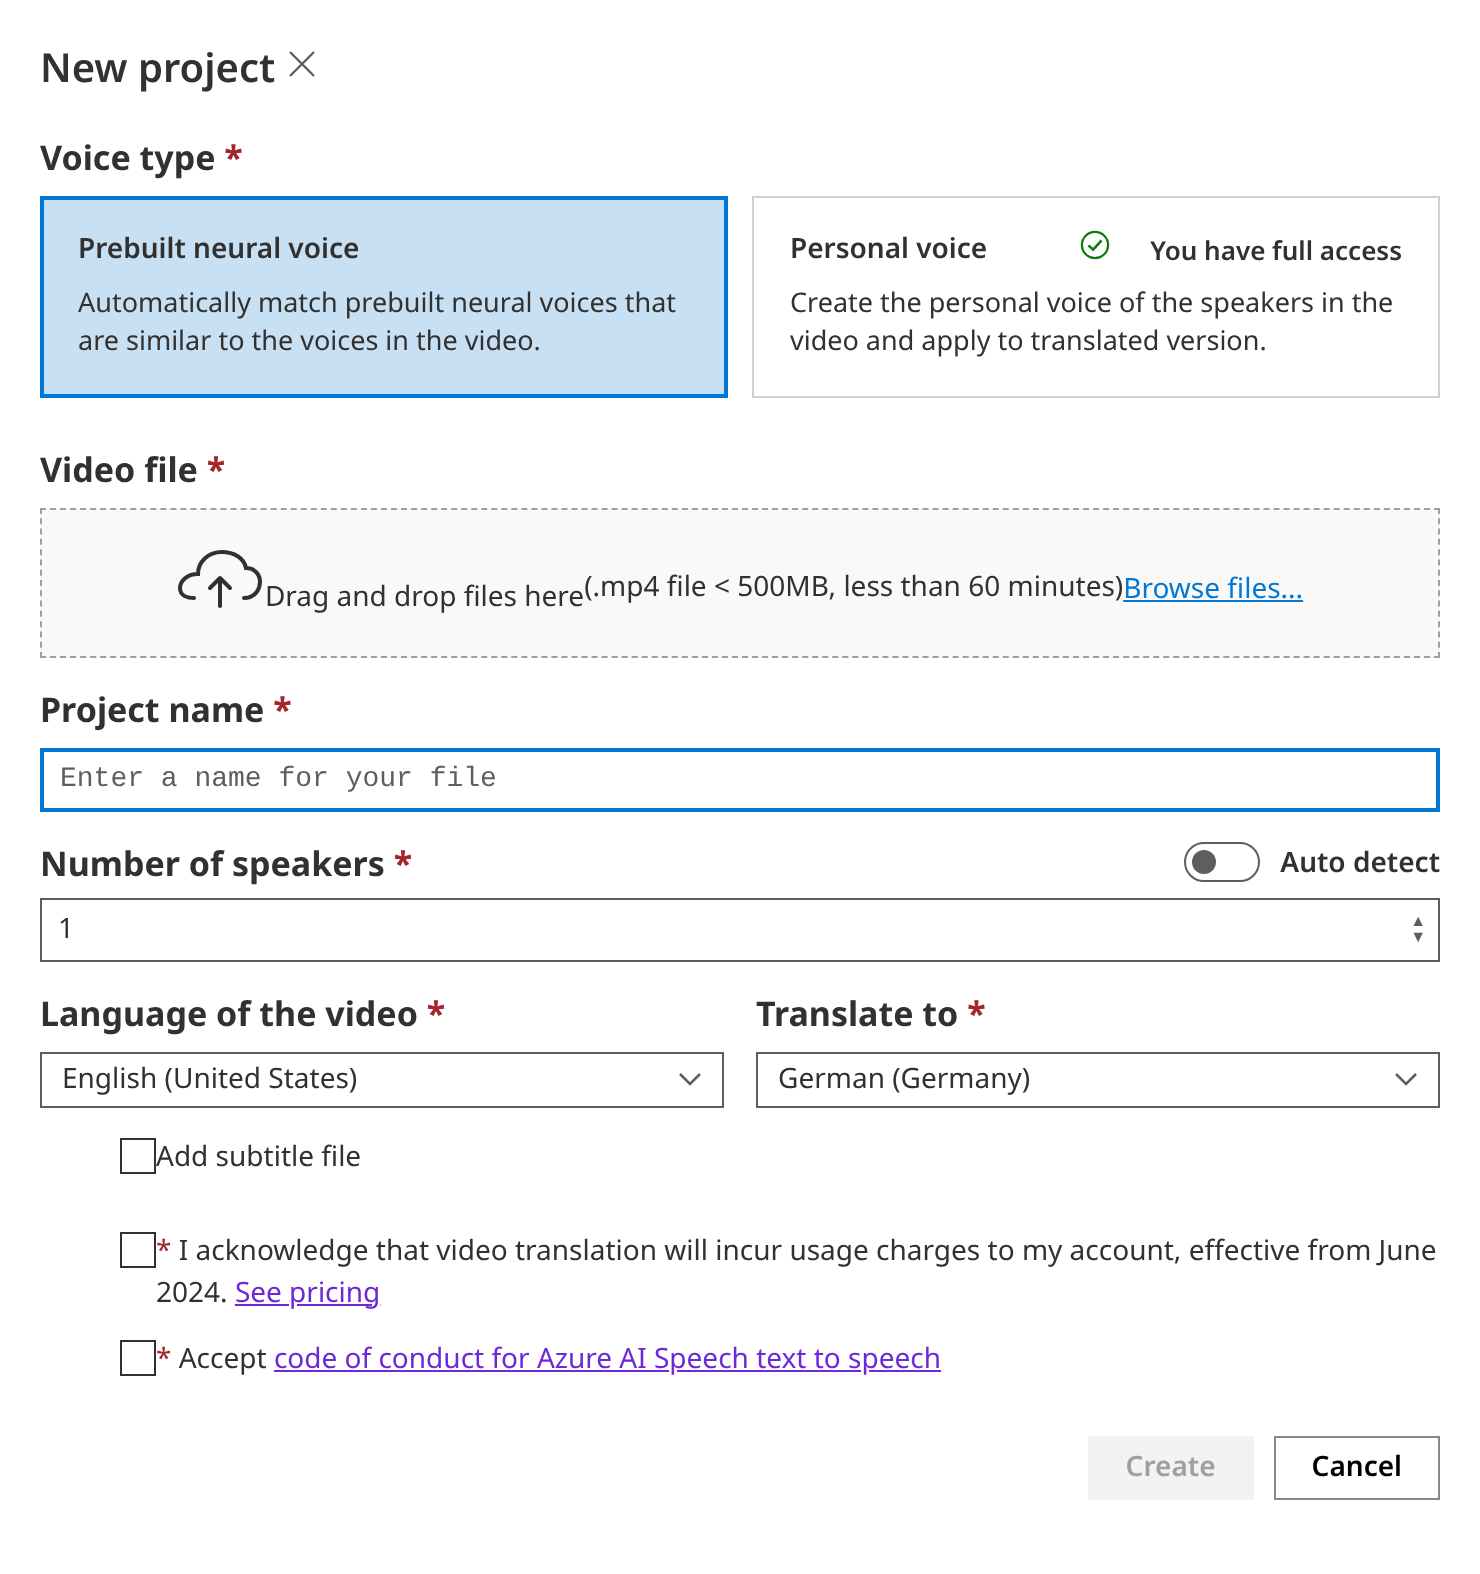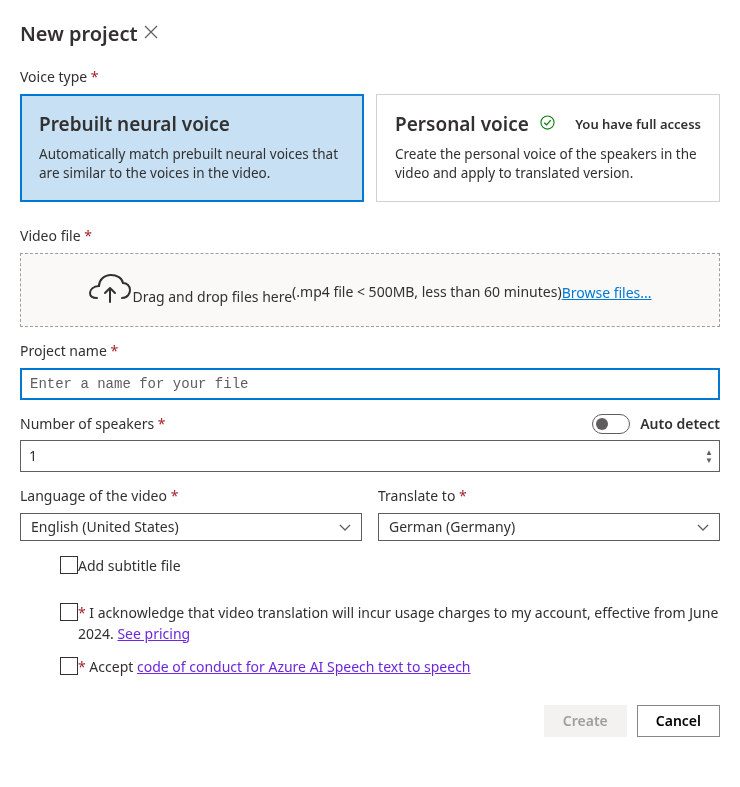--- a/index.html
+++ b/index.html
@@ -26,22 +26,22 @@
   .close-btn {
     background: none;
     border: none;
     font-size: 18px;
     cursor: pointer;
     color: #605e5c;
     padding: 4px 6px;
     line-height: 1;
   }
   .section-label {
-    font-weight: 400;
-    font-size: 14px;
+    font-weight: 700;
+    font-size: 17px;
     margin-bottom: 8px;
   }
   .req { color: #a4262c; }
   .cards {
     display: flex;
     gap: 12px;
     margin-bottom: 24px;
   }
   .card {
     flex: 1;
@@ -56,21 +56,21 @@
     padding: 15px 17px 17px 17px;
   }
   .card-title-row {
     display: flex;
     justify-content: space-between;
     align-items: center;
     margin-bottom: 8px;
   }
   .card-title {
     font-weight: 600;
-    font-size: 19px;
+    font-size: 14px;
   }
   .card-desc {
     font-size: 13.5px;
     color: #323130;
     line-height: 1.4;
   }
   .badge {
     display: flex;
     align-items: center;
     gap: 20px;

